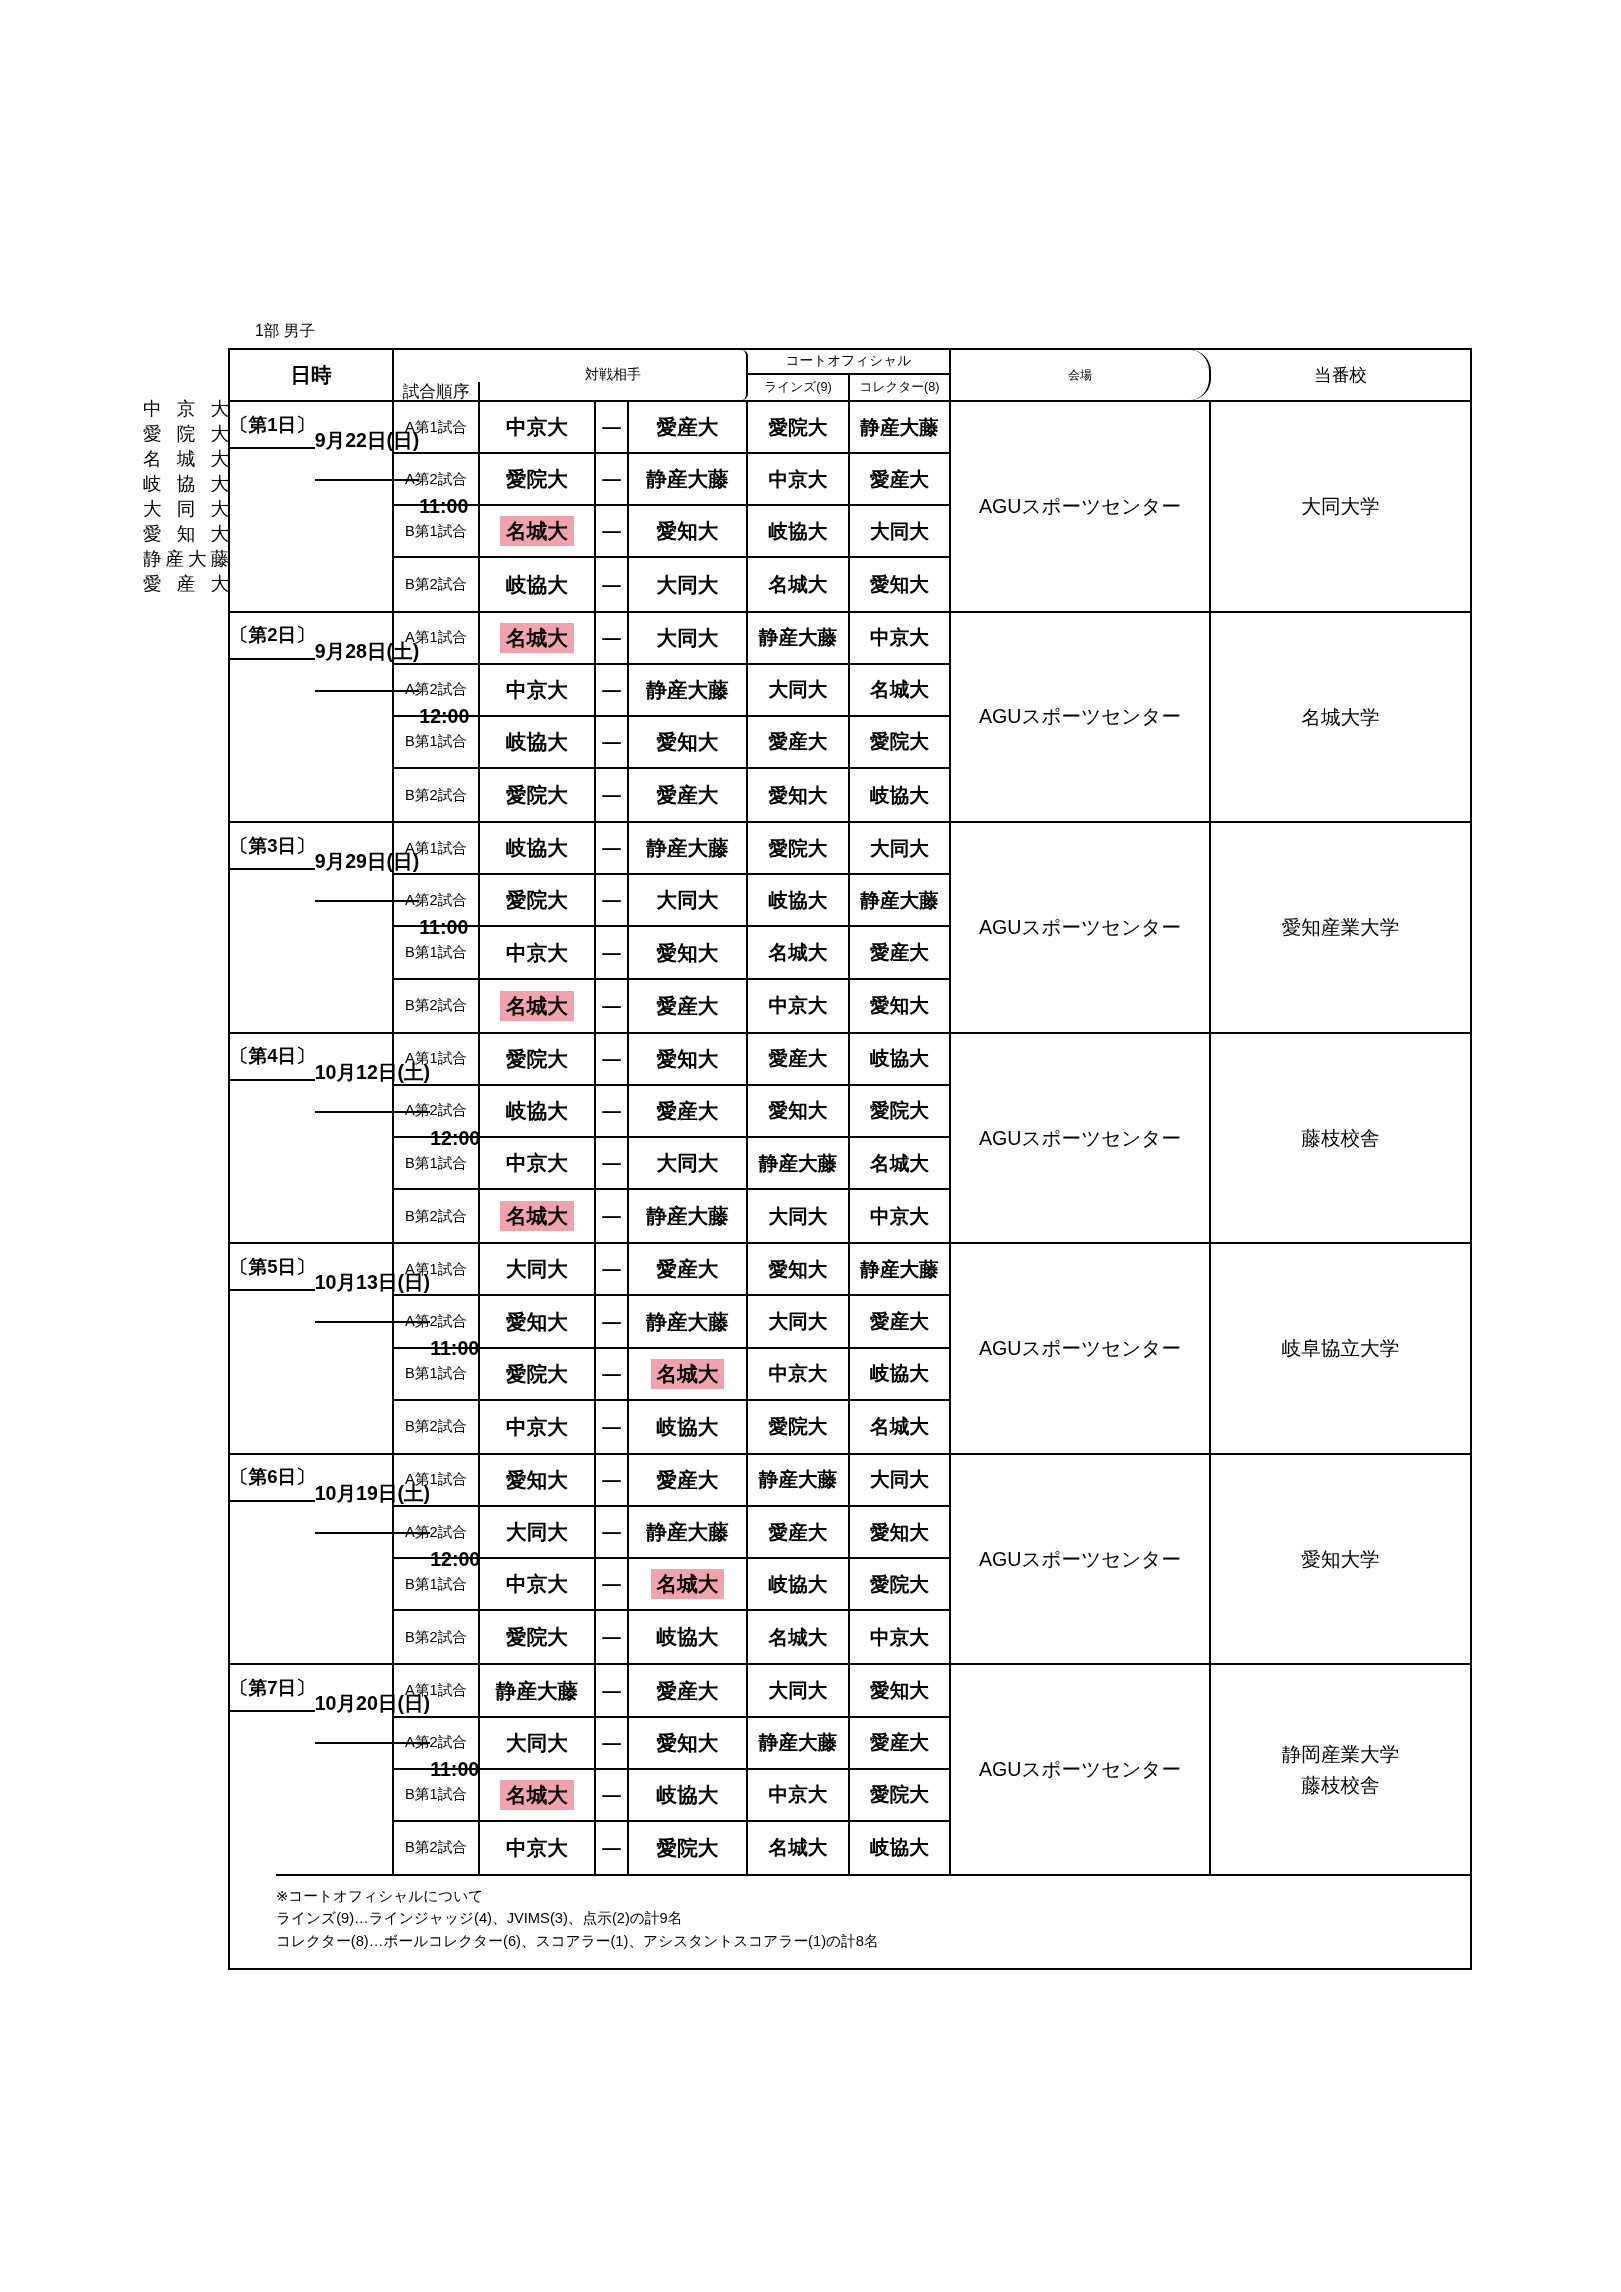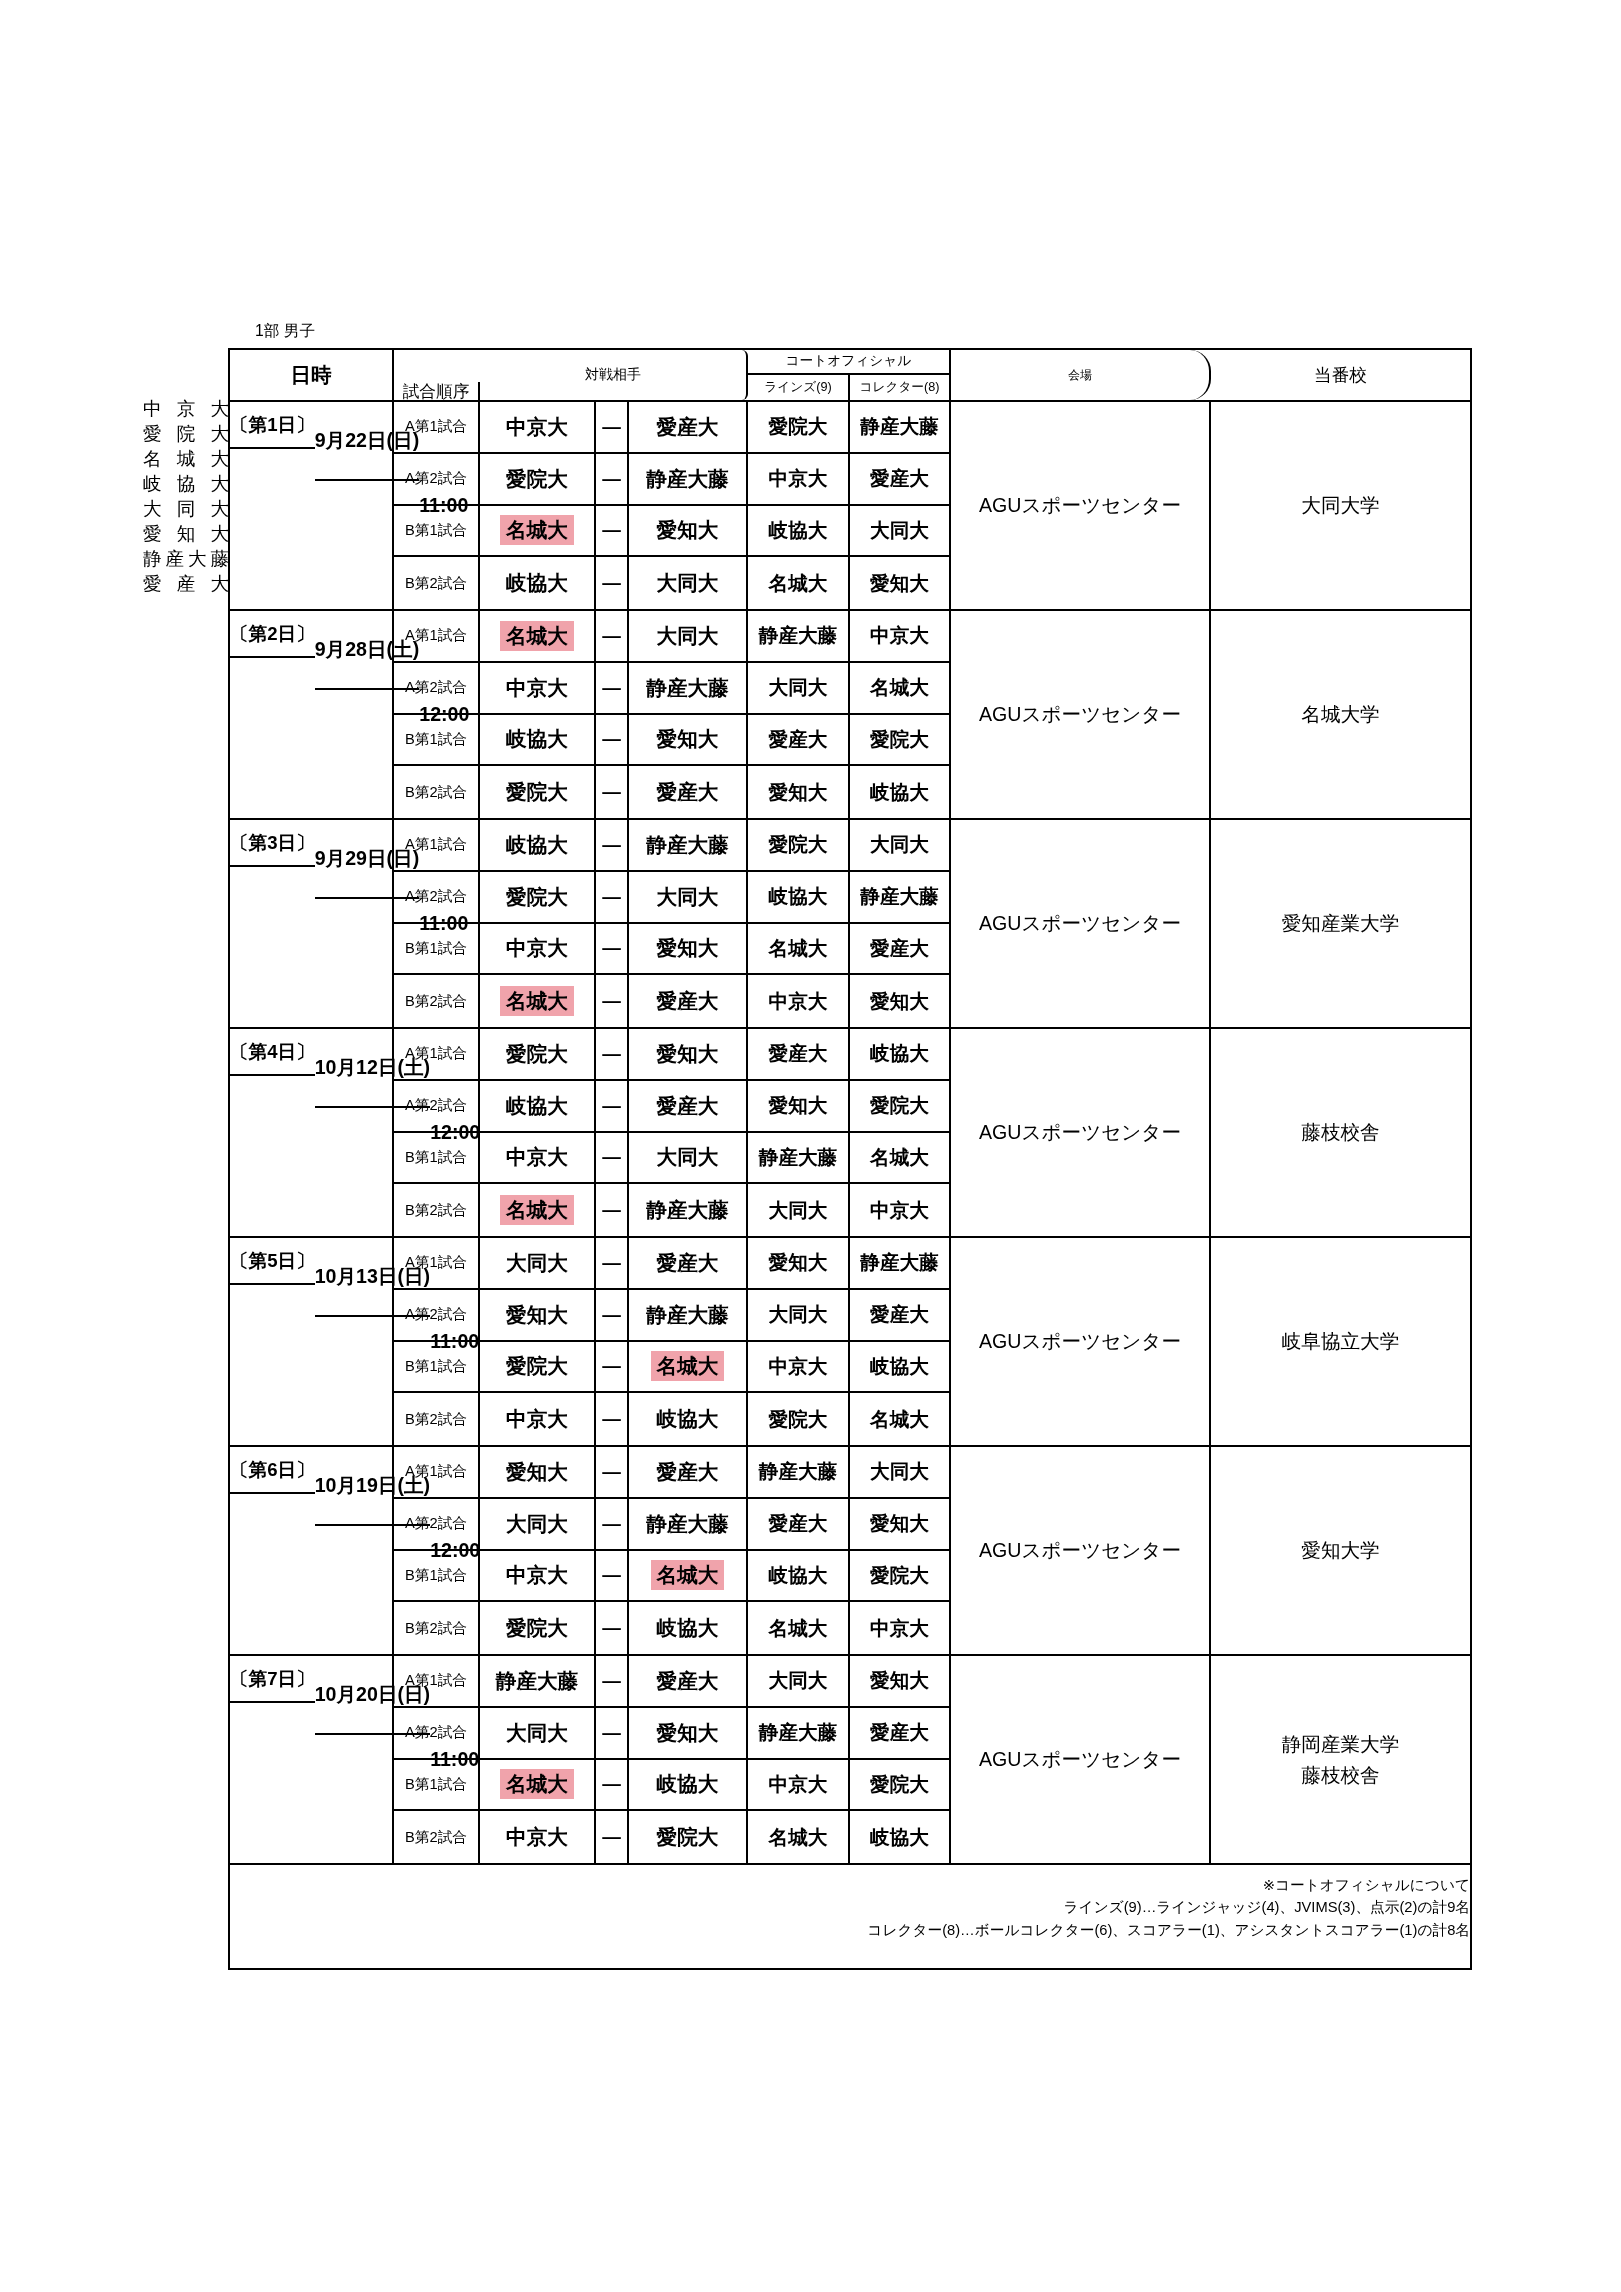--- a/index.html
+++ b/index.html
@@ -58,23 +58,23 @@
   .col-lines { grid-column:6; font-weight:bold; font-size:19.6px; border-right:2px solid #000; }
   .col-coll  { grid-column:7; font-weight:bold; font-size:19.6px; border-right:2px solid #000; }
   .col-venue { grid-column:8; grid-row:1/5; font-size:19.6px; border-right:2px solid #000; }
   .col-duty  { grid-column:9; grid-row:1/5; font-size:19.6px; text-align:center; white-space:pre-line; line-height:1.55; }
 
   .bb { border-bottom:2px solid #000; }
   .hl-span { background:#f0a3ab; padding:1px 5.9px; }
 
   
   .tfoot {
-    height:105px; flex:none; border-top:2.9px solid #000;
-    display:flex; flex-direction:column; align-items:flex-end;
-    padding-top:8.8px; font-size:14.7px; line-height:22.5px;
+    height:94px; flex:none; border-top:2.9px solid #000;
+    display:flex; flex-direction:column; align-items:flex-start;
+    padding-top:8.8px; font-size:14.7px; line-height:22.5px;margin-left:46px;
   }
 </style>
 </head>
 <body>
 
 <div class="page">
 
   <div class="category-label">1部 男子</div>
 
   <div class="legend">

